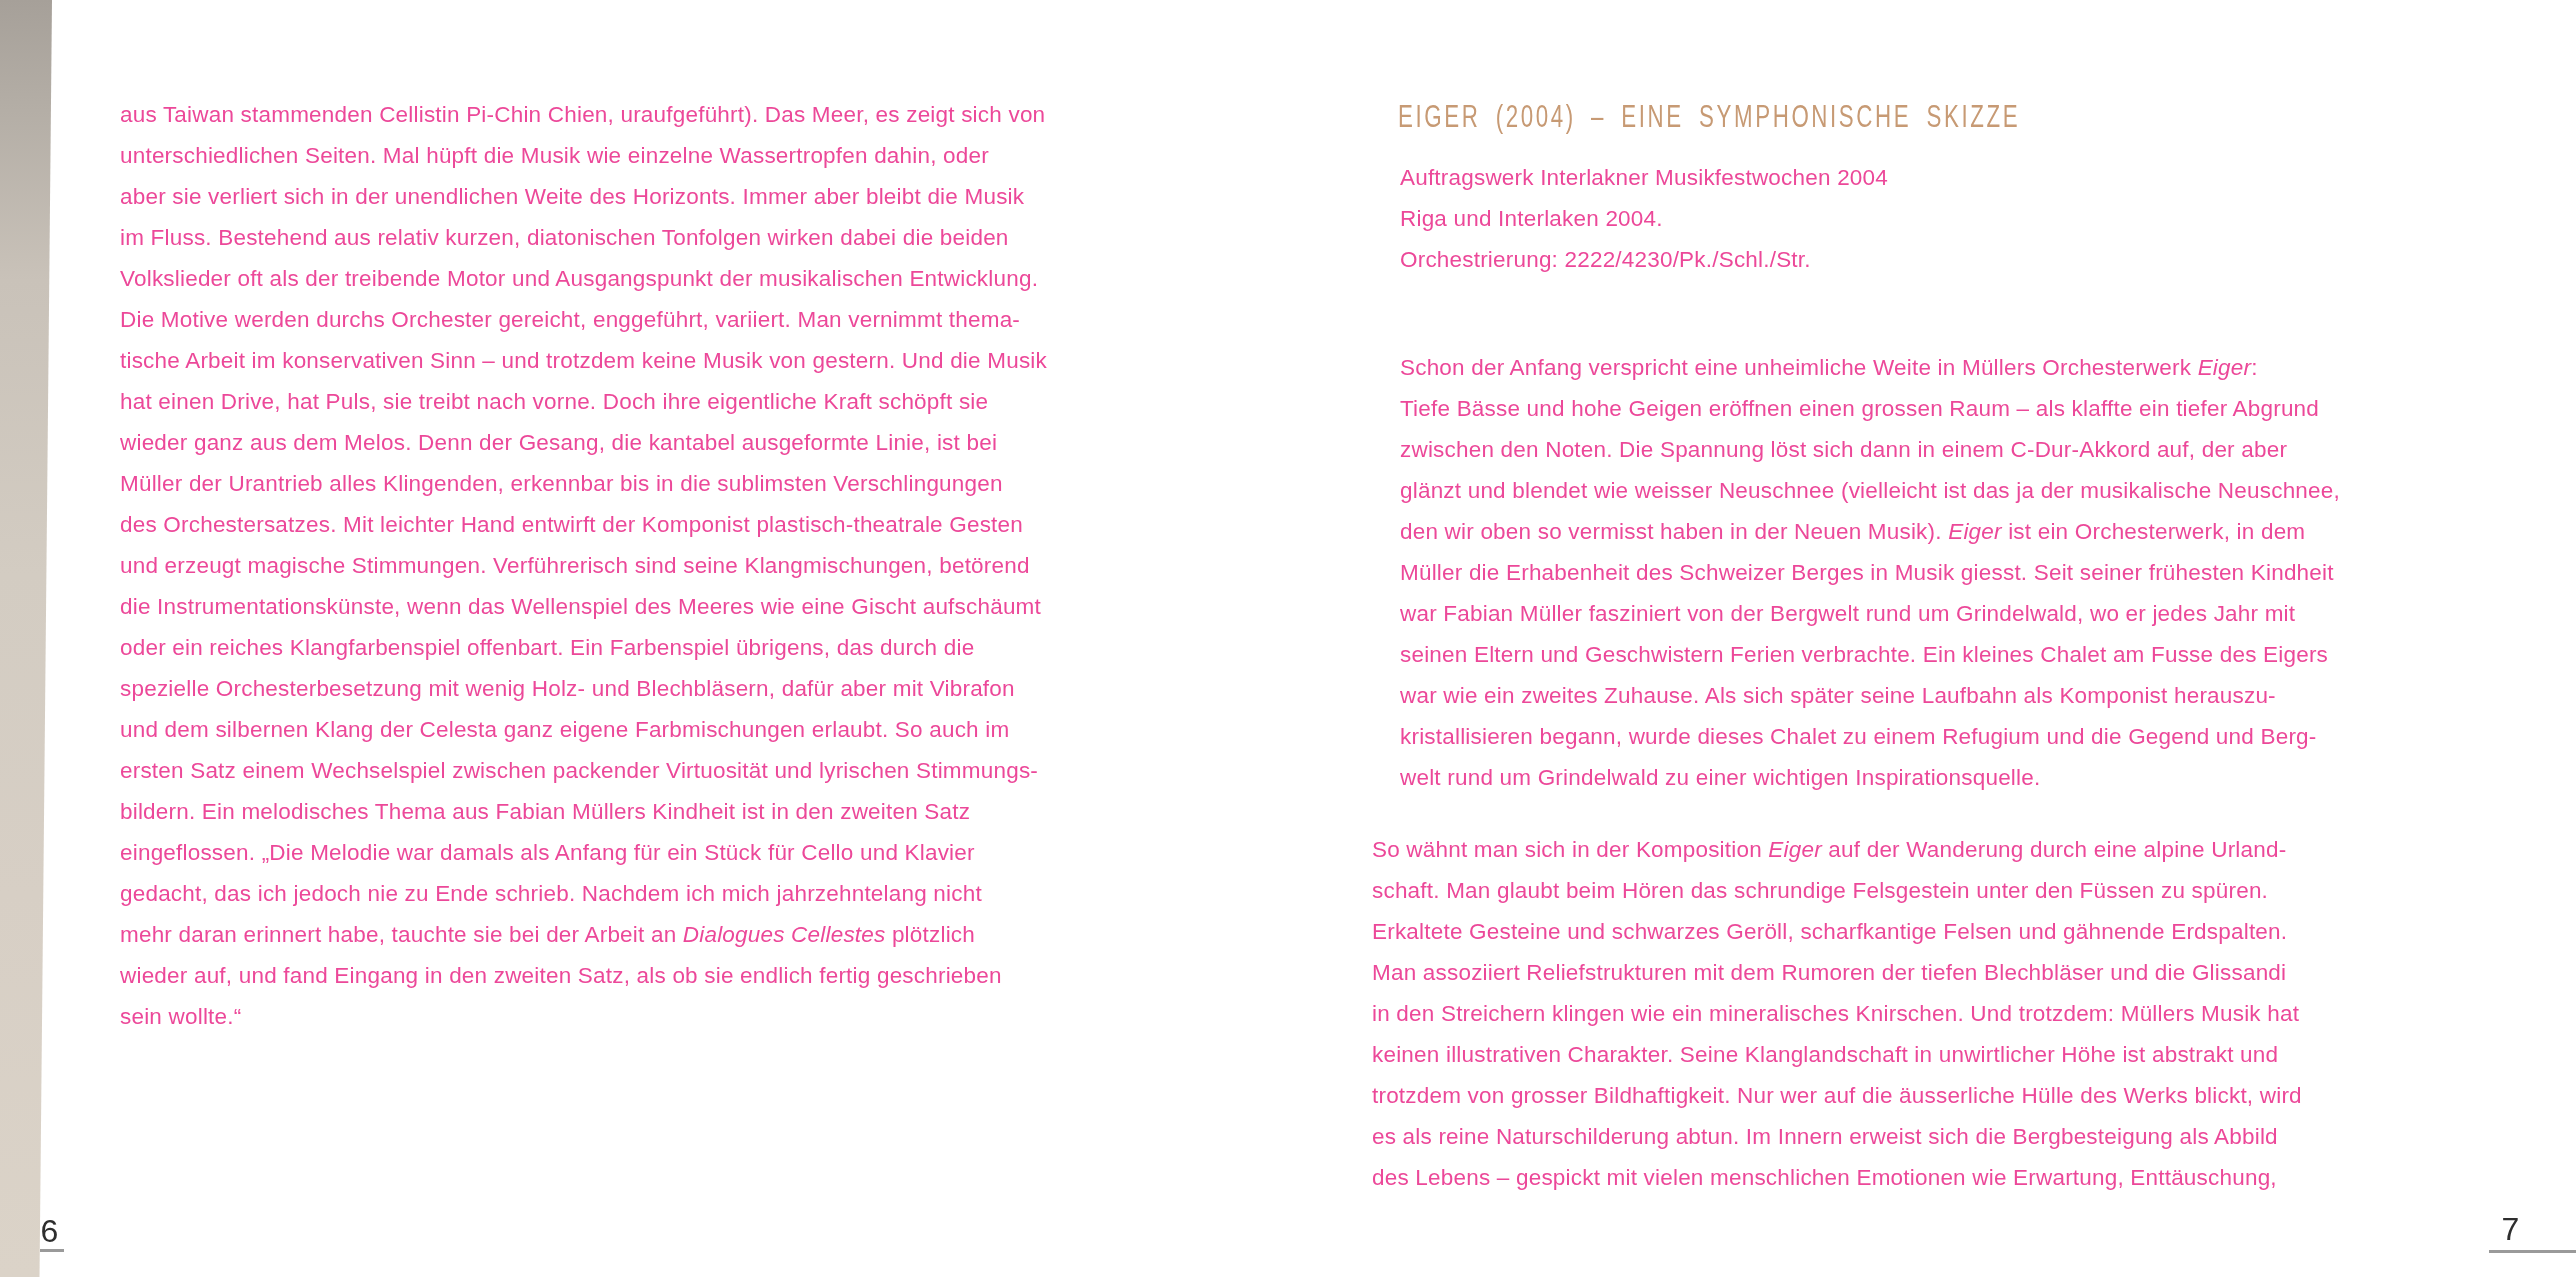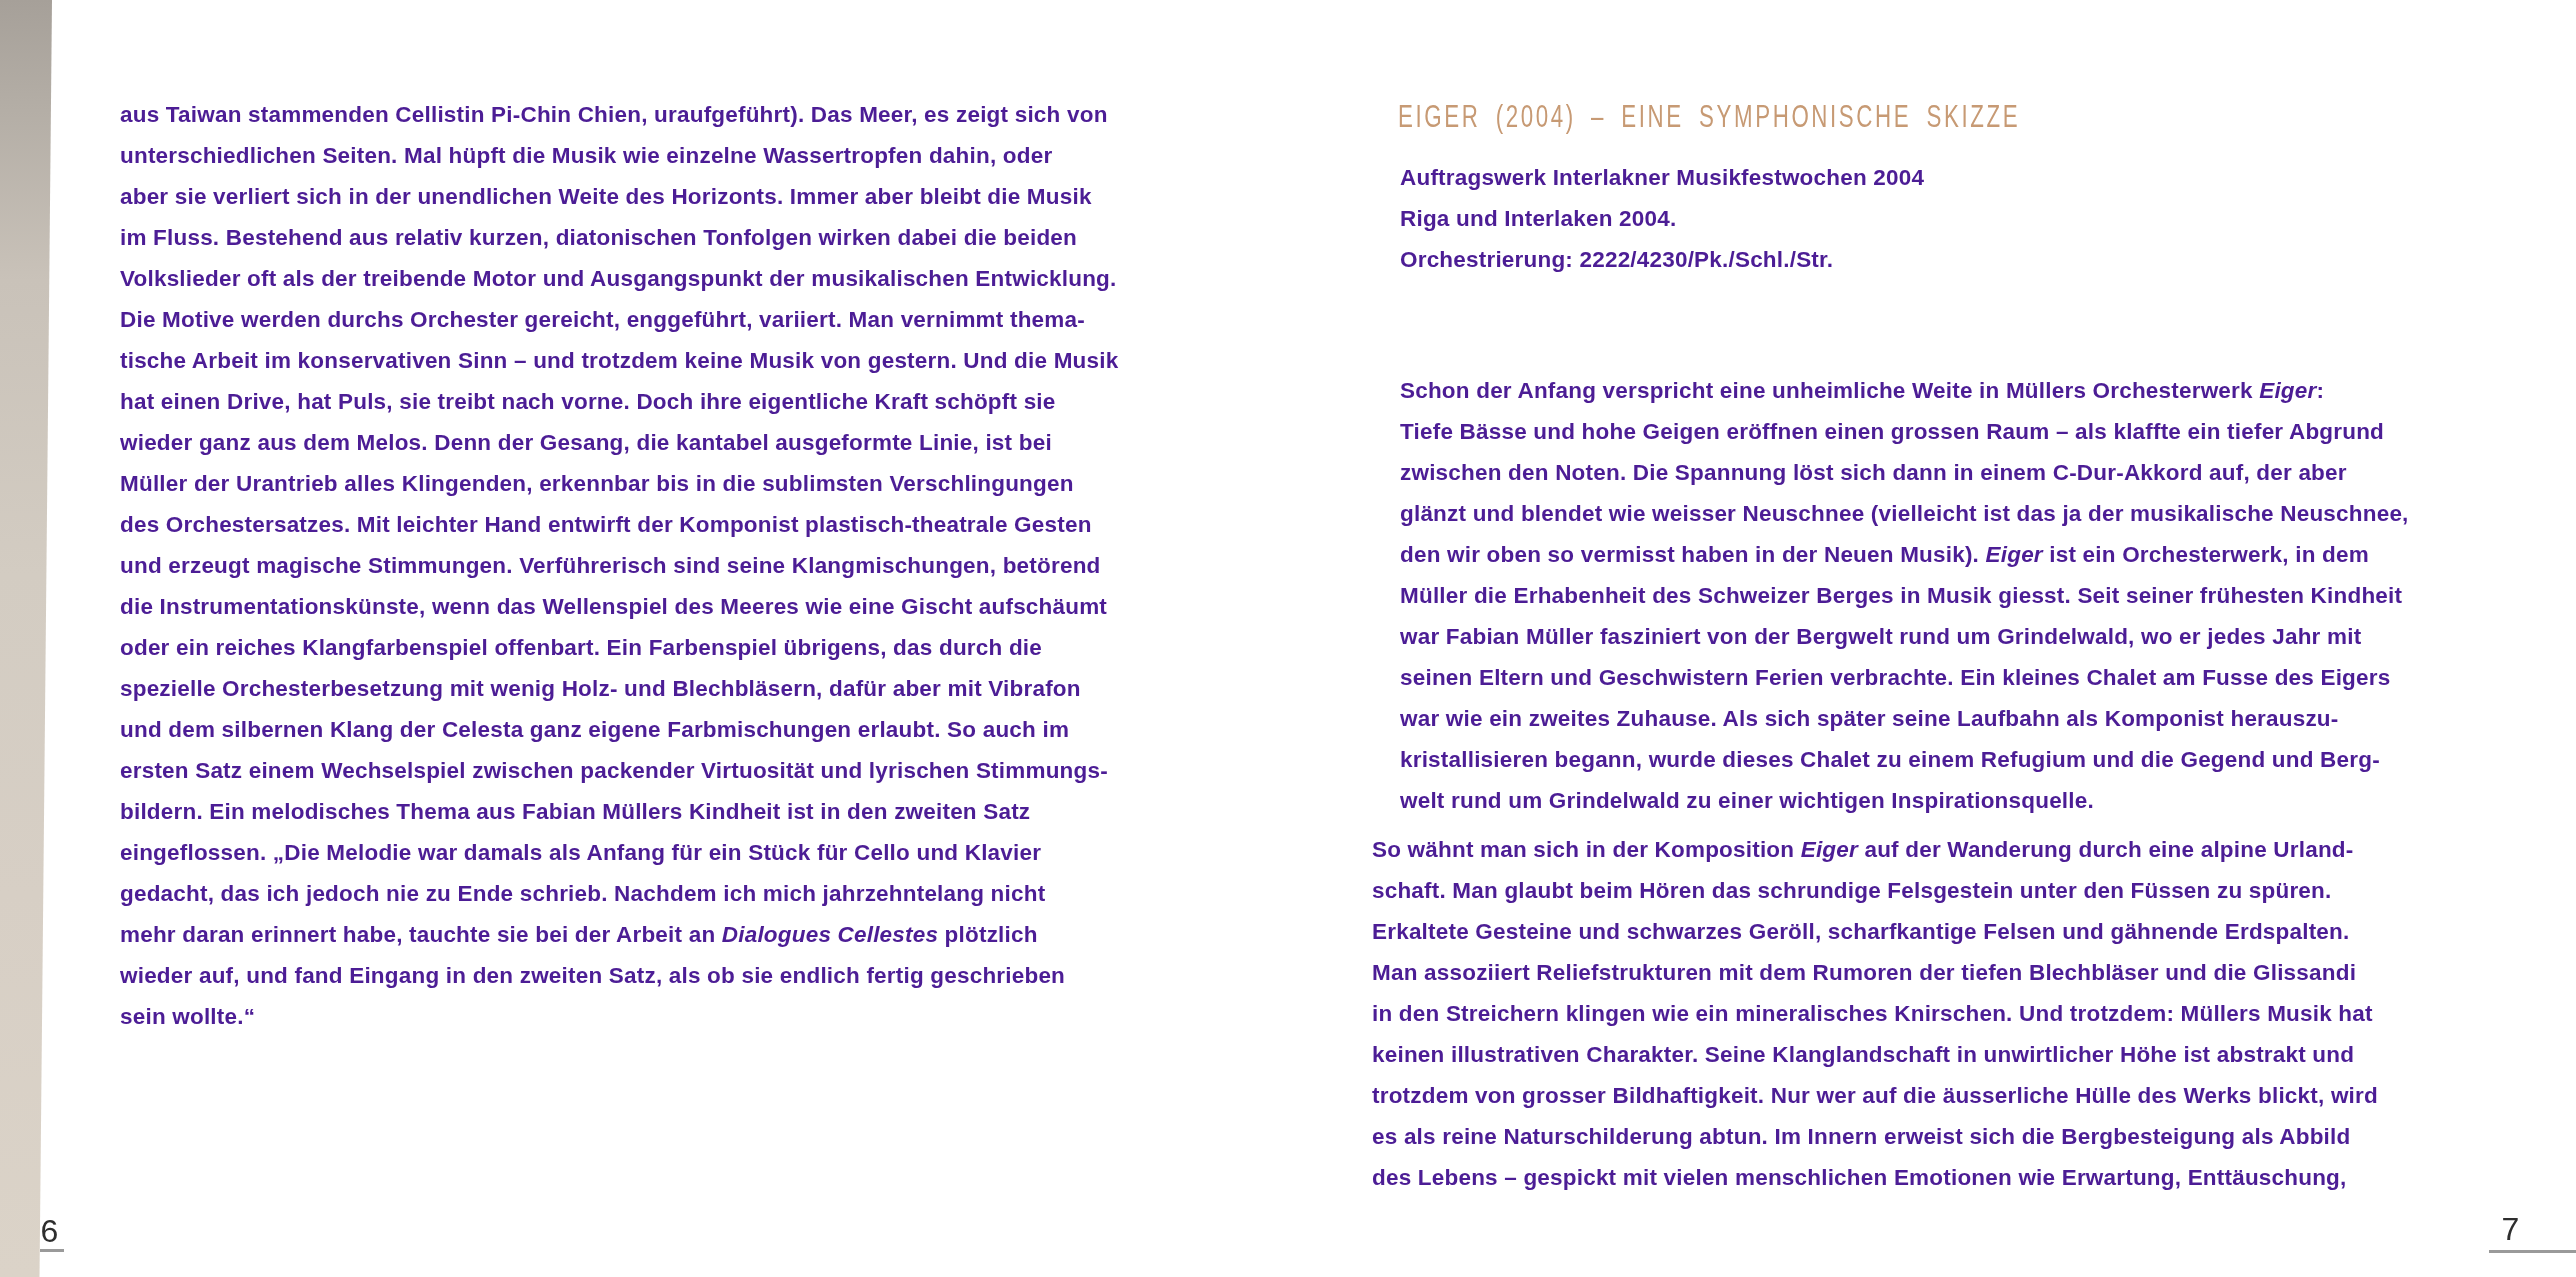--- a/index.html
+++ b/index.html
@@ -18,27 +18,27 @@
       #a6a099 0%, #b3ada5 8%, #c9c2b9 22%,
       #d3ccc2 45%, #d7cfc5 70%, #dbd3c8 100%);
     clip-path: polygon(0 0, 100% 0, 76% 100%, 0 100%);
   }
   .textcol {
     position: absolute;
     font-size: 22.5px;
     line-height: 41px;
     letter-spacing: 0.2px;
     white-space: pre;
-    color: #4c1d95;
-    font-weight: 700;
+    color: #ec4899;
+    font-weight: 400;
   }
   .textcol em { font-style: italic; }
   #left-text  { left: 120px;  top: 94px; }
   #right-info { left: 1400px; top: 137px; margin-top: 20px; }
-  #right-para1{ left: 1400px; top: 347px; margin-top: 23px; }
+  #right-para1{ left: 1400px; top: 347px; }
   #right-para2{ left: 1372px; top: 829px; }
   #right-title {
     position: absolute; left: 1398px; top: 101px;
     font-size: 31px; line-height: 32px;
     letter-spacing: 3.6px; word-spacing: 9px;
     color: #c79a74;
     transform: scaleX(0.72); transform-origin: 0 0;
     white-space: pre; font-weight: 400;
   }
   .page-num {

